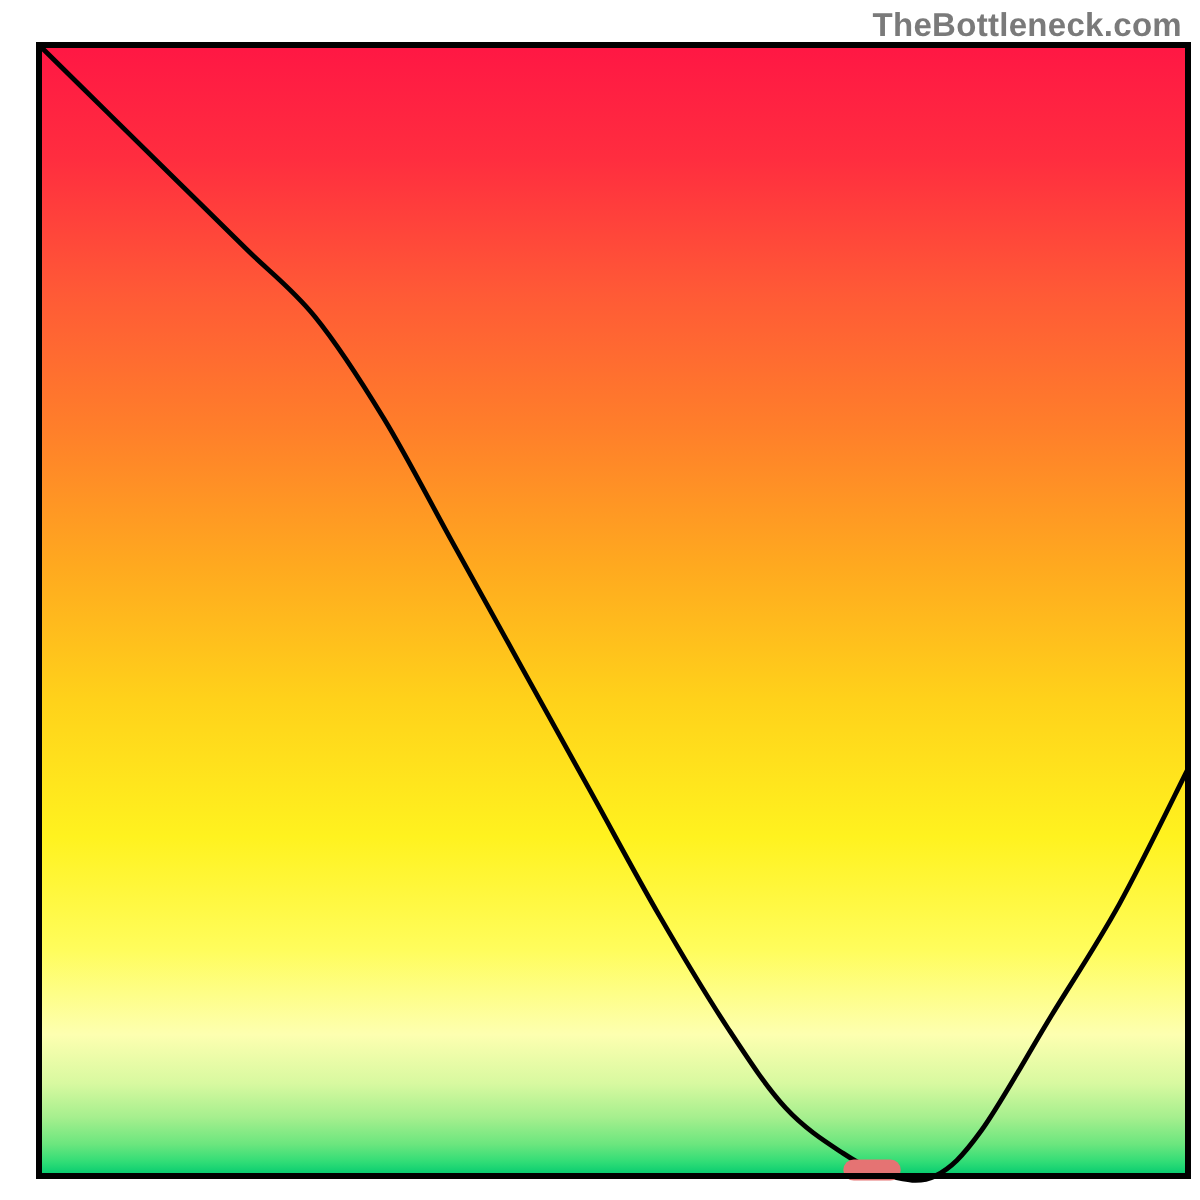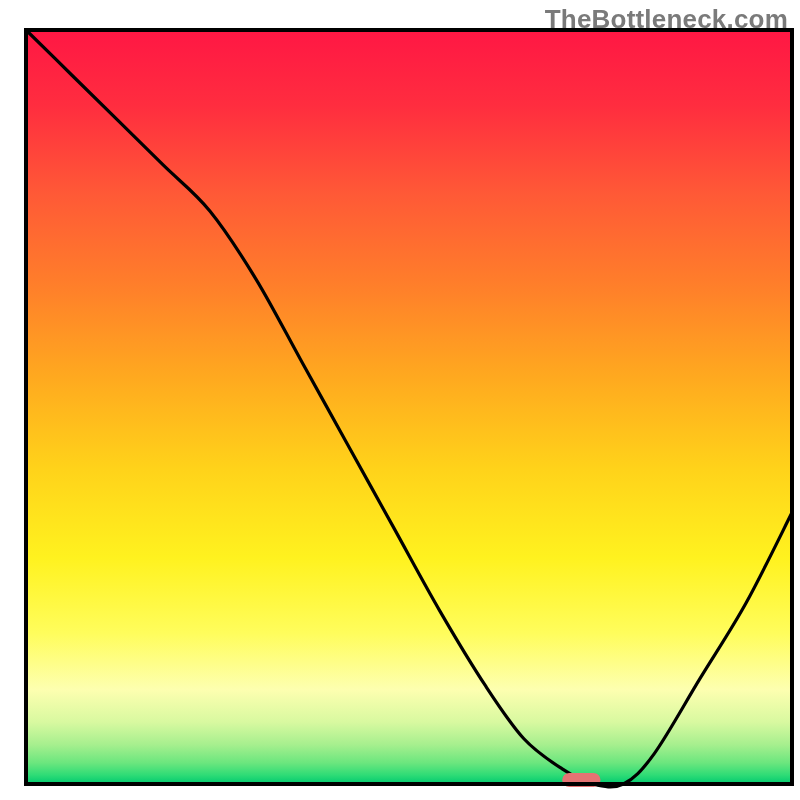--- a/index.html
+++ b/index.html
@@ -12,21 +12,21 @@
   }
   .container {
     width: 800px;
     height: 800px;
     position: relative;
   }
   .watermark {
     position: absolute;
     top: 4px;
     right: 12px;
-    font-size: 26px;
+    font-size: 22px;
     font-weight: 600;
     color: #7a7a7a;
     letter-spacing: 0.2px;
     z-index: 10;
   }
   svg {
     display: block;
   }
 </style>
 </head>

